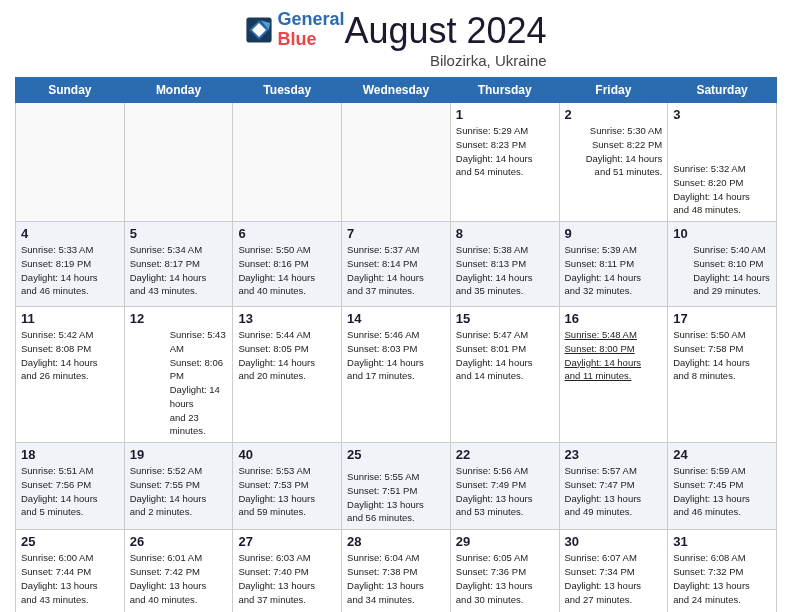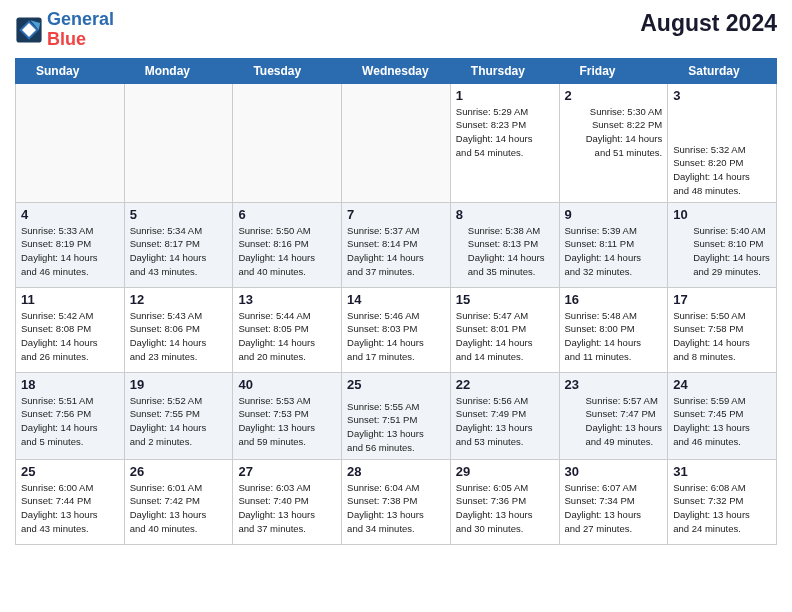--- a/index.html
+++ b/index.html
@@ -5,21 +5,21 @@
     * { box-sizing: border-box; margin: 0; padding: 0; }
     body {
       font-family: Arial, sans-serif;
       background: #fff;
       width: 792px;
       min-height: 612px;
       padding: 10px 15px;
     }
     .header {
       display: flex;
-      justify-content: space-between;
+      justify-content: center;
       align-items: flex-start;
       margin-bottom: 8px;
     }
     .logo {
       display: flex;
       align-items: center;
       gap: 4px;
     }
     .logo-text {
       font-size: 18px;
@@ -31,40 +31,40 @@
       color: #2b6cb0;
     }
     .logo-icon {
       width: 28px;
       height: 28px;
     }
     .title-block {
       text-align: right;
     }
     .month-title {
-      font-size: 23px;
-      font-weight: bold;
+      font-size: 36px;
+      font-weight: normal;
       color: #1a1a2e;
     }
     .location {
       font-size: 15px;
       color: #444;
     }
     table {
       width: 100%;
       border-collapse: collapse;
       table-layout: fixed;
     }
     th {
       background-color: #2b6cb0;
       color: #fff;
       font-size: 12px;
       font-weight: bold;
       padding: 5px 20px;
-      text-align: left;
+      text-align: center;
       border: 1px solid #2b6cb0;
     }
     td {
       border: 1px solid #ccc;
       vertical-align: top;
       padding: 4px 5px;
       font-size: 10px;
       height: 85px;
       background: #fff;
     }
@@ -97,20 +97,21 @@
       <polygon points="20,10 30,20 20,30 10,20" fill="#fff"></polygon>
       <polygon points="22,6 36,10 34,20" fill="#4a9fd4"></polygon>
     </svg>
     <div class="logo-text">
       <div><span>General</span></div>
       <div style="color:#ef4444;">Blue</div>
     </div>
   </div>
   <div class="title-block">
     <div class="month-title">August 2024</div>
+    <div class="location">Bilozirka, Ukraine</div>
   </div>
 </div>
 
 <table>
   <thead>
     <tr>
     <th>Sunday</th>
         <th>Monday</th>
         <th>Tuesday</th>
         <th>Wednesday</th>
@@ -171,21 +172,21 @@
         </td>
         <td class="alt-row">
           <div class="day-num">7</div>
           <div class="day-info" style="white-space: pre-line;">Sunrise: 5:37 AM
 Sunset: 8:14 PM
 Daylight: 14 hours
 and 37 minutes.</div>
         </td>
         <td class="alt-row">
           <div class="day-num">8</div>
-          <div class="day-info" style="white-space: pre-line; margin-left: 12px;">Sunrise: 5:38 AM
+          <div class="day-info" style="white-space: pre-line;">Sunrise: 5:38 AM
 Sunset: 8:13 PM
 Daylight: 14 hours
 and 35 minutes.</div>
         </td>
         <td class="alt-row">
           <div class="day-num">9</div>
           <div class="day-info" style="white-space: pre-line;">Sunrise: 5:39 AM
 Sunset: 8:11 PM
 Daylight: 14 hours
 and 32 minutes.</div>
@@ -201,21 +202,21 @@
       <tr>
         <td>
           <div class="day-num">11</div>
           <div class="day-info" style="white-space: pre-line;">Sunrise: 5:42 AM
 Sunset: 8:08 PM
 Daylight: 14 hours
 and 26 minutes.</div>
         </td>
         <td>
           <div class="day-num">12</div>
-          <div class="day-info" style="white-space: pre-line;">Sunrise: 5:43 AM
+          <div class="day-info" style="white-space: pre-line; margin-left: 40px;">Sunrise: 5:43 AM
 Sunset: 8:06 PM
 Daylight: 14 hours
 and 23 minutes.</div>
         </td>
         <td>
           <div class="day-num">13</div>
           <div class="day-info" style="white-space: pre-line;">Sunrise: 5:44 AM
 Sunset: 8:05 PM
 Daylight: 14 hours
 and 20 minutes.</div>
@@ -229,21 +230,21 @@
         </td>
         <td>
           <div class="day-num">15</div>
           <div class="day-info" style="white-space: pre-line;">Sunrise: 5:47 AM
 Sunset: 8:01 PM
 Daylight: 14 hours
 and 14 minutes.</div>
         </td>
         <td>
           <div class="day-num">16</div>
-          <div class="day-info" style="white-space: pre-line;">Sunrise: 5:48 AM
+          <div class="day-info" style="white-space: pre-line; text-decoration: underline;">Sunrise: 5:48 AM
 Sunset: 8:00 PM
 Daylight: 14 hours
 and 11 minutes.</div>
         </td>
         <td>
           <div class="day-num">17</div>
           <div class="day-info" style="white-space: pre-line;">Sunrise: 5:50 AM
 Sunset: 7:58 PM
 Daylight: 14 hours
 and 8 minutes.</div>
@@ -280,21 +281,21 @@
         </td>
         <td class="alt-row">
           <div class="day-num">22</div>
           <div class="day-info" style="white-space: pre-line;">Sunrise: 5:56 AM
 Sunset: 7:49 PM
 Daylight: 13 hours
 and 53 minutes.</div>
         </td>
         <td class="alt-row">
           <div class="day-num">23</div>
-          <div class="day-info" style="white-space: pre-line; margin-left: 21px;">Sunrise: 5:57 AM
+          <div class="day-info" style="white-space: pre-line;">Sunrise: 5:57 AM
 Sunset: 7:47 PM
 Daylight: 13 hours
 and 49 minutes.</div>
         </td>
         <td class="alt-row">
           <div class="day-num">24</div>
           <div class="day-info" style="white-space: pre-line;">Sunrise: 5:59 AM
 Sunset: 7:45 PM
 Daylight: 13 hours
 and 46 minutes.</div>

